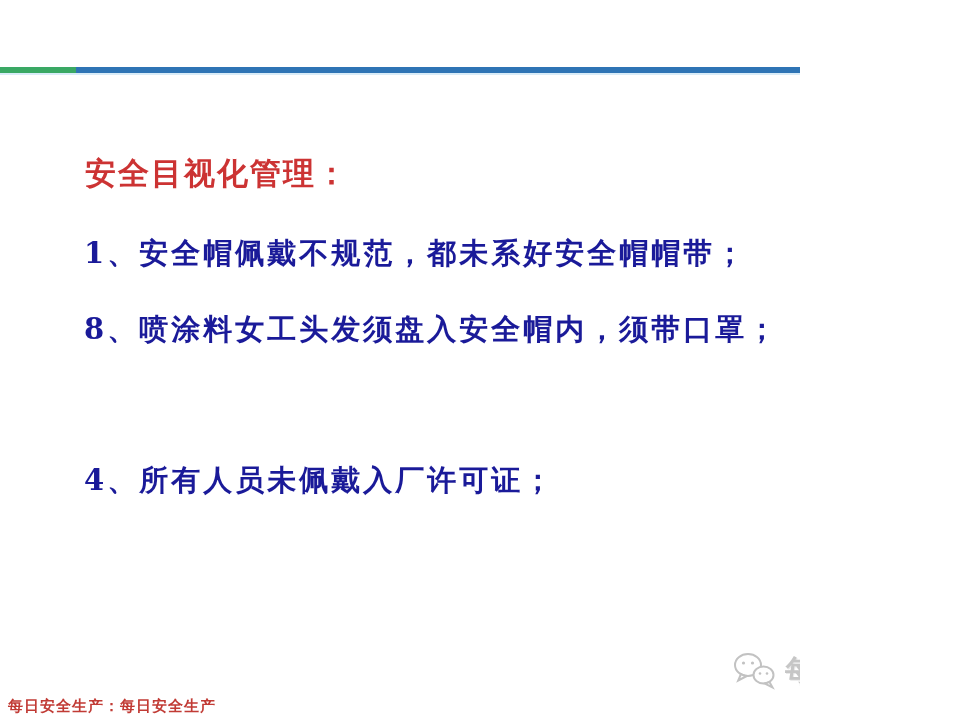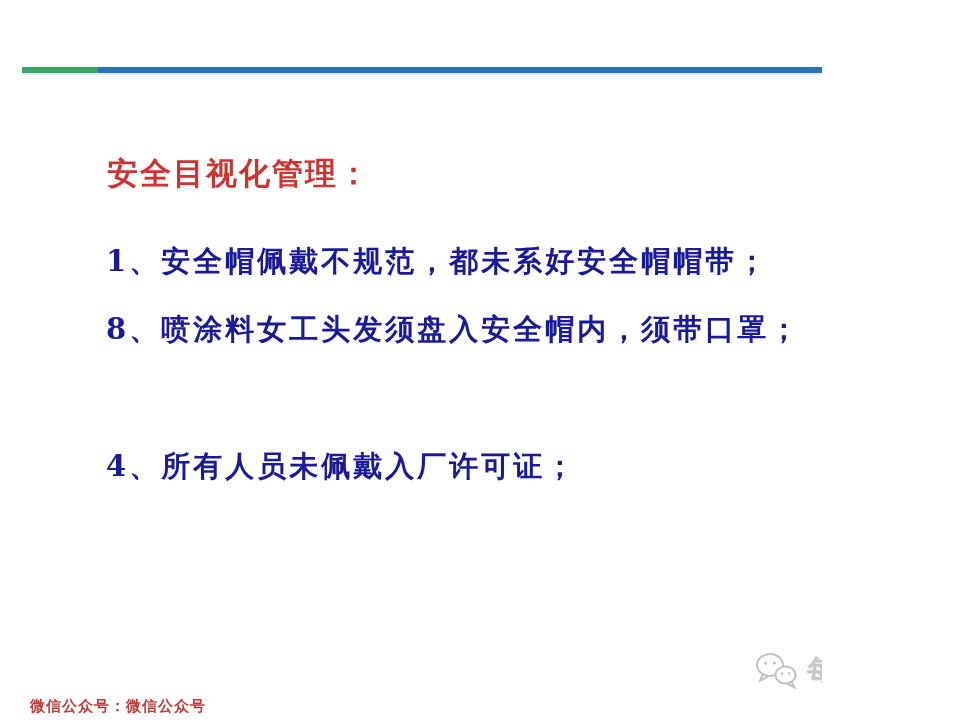--- a/index.html
+++ b/index.html
@@ -3,21 +3,20 @@
 <meta charset="utf-8">
 <style>
   html, body { margin: 0; padding: 0; background: #ffffff; }
   .slide {
     position: relative;
     width: 800px;
     height: 720px;
     background: #ffffff;
     overflow: hidden;
     font-family: "Liberation Sans", sans-serif;
-    margin-left: 22px;
   }
 
   
   .top-divider { position: absolute; top: 67px; left: 0; width: 960px; height: 8px; }
   .top-divider .glow {
     position: absolute; top: 5px; left: 0; width: 960px; height: 3px;
     background: #d9ecf8;
   }
   .top-divider .seg-green {
     position: absolute; top: 0; left: 0; width: 77px; height: 6px;
@@ -39,24 +38,24 @@
 
   
   .list-item {
     position: absolute; left: 84px;
     font-family: "DejaVu Serif", "Liberation Serif", serif;
     font-weight: bold;
     font-size: 29px; letter-spacing: 3px;
     color: var(--list-navy, #1a1a99);
     white-space: nowrap;
   }
-  .list-item.i0 { top: 242px; }
+  .list-item.i0 { top: 234px; }
   .list-item.i1 { top: 310px; }
   .list-item.i2 { top: 387px; }
-  .list-item.i3 { top: 447px; }
+  .list-item.i3 { top: 461px; }
 
   
   .watermark {
     position: absolute; left: 732px; top: 650px;
     display: flex; align-items: center; gap: 9px;
     color: var(--watermark-gray, #c6c6c6);
   }
   .watermark .wm-text {
     font-size: 30px; font-weight: bold; letter-spacing: 5px;
     color: var(--watermark-gray, #c6c6c6);
@@ -104,15 +103,15 @@
           <circle cx="11.5" cy="13" r="1.6"></circle>
           <circle cx="20.5" cy="13" r="1.6"></circle>
           <circle cx="28" cy="23.5" r="1.3"></circle>
           <circle cx="35" cy="23.5" r="1.3"></circle>
         </g>
       </svg>
     </span>
     <span class="wm-text">每日安全生产</span>
   </div>
 
-  <div class="footer-note">微信公众号：微信公众号</div>
+  <div class="footer-note">每日安全生产：每日安全生产</div>
 
 </div>
 
 </body></html>

